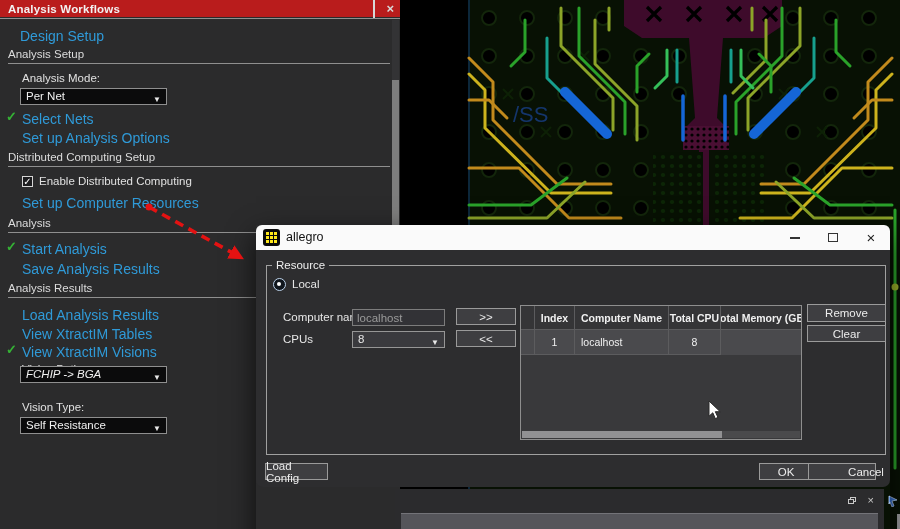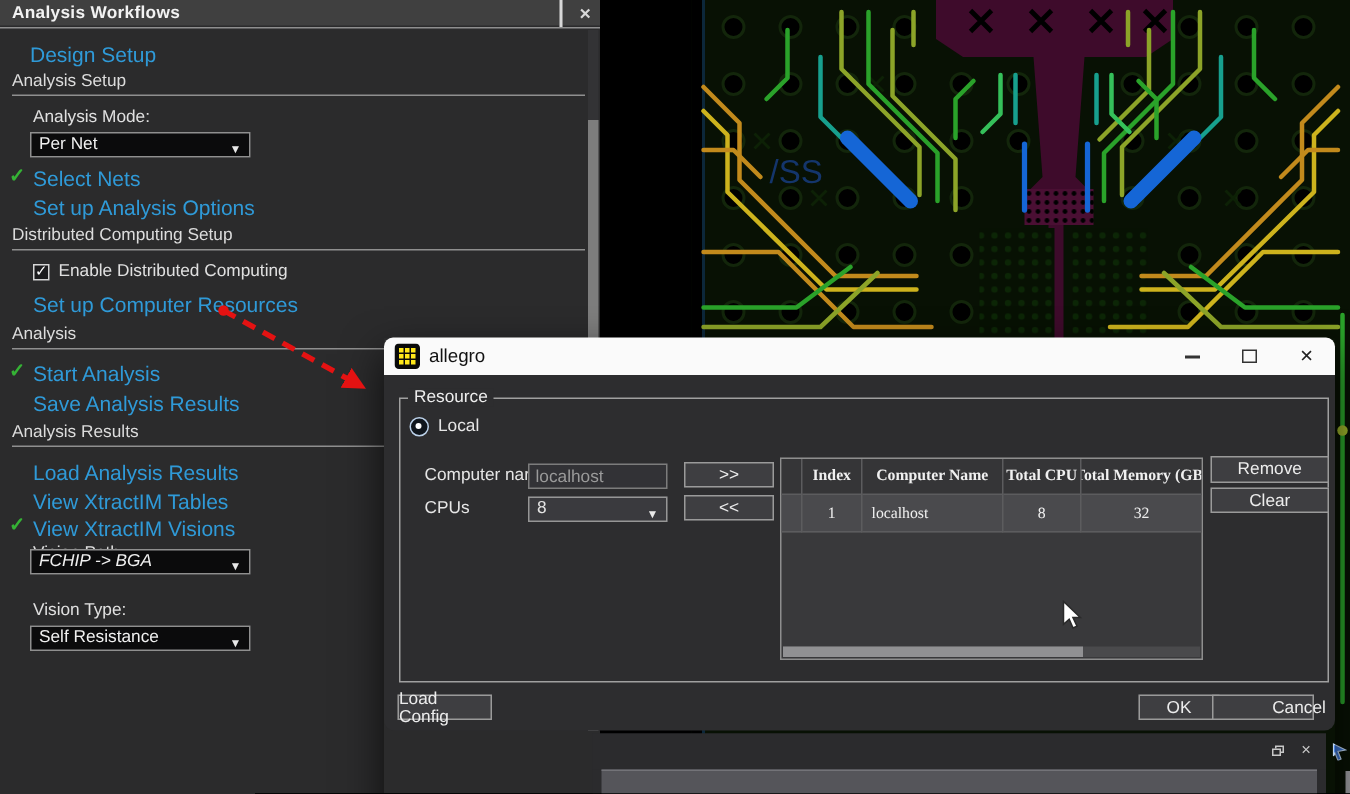--- a/index.html
+++ b/index.html
@@ -1,21 +1,21 @@
 <!DOCTYPE html>
 <html><head>
 <meta charset="utf-8">
 <style>
   html,body{margin:0;padding:0;background:#000;}
   #app{position:relative;width:900px;height:529px;overflow:hidden;background:#000;
        font-family:"Liberation Sans",sans-serif;-webkit-font-smoothing:antialiased;}
 
   
   #wf-panel{position:absolute;left:0;top:0;width:400px;height:529px;background:#2b2b2c;}
-  #wf-titlebar{position:absolute;left:0;top:0;width:400px;height:17px;background:#404040;
+  #wf-titlebar{position:absolute;left:0;top:0;width:400px;height:17px;background:#b91c1c;
                display:flex;align-items:center;}
   #wf-title{color:#f2f2f2;font-size:11.5px;font-weight:bold;padding-left:8px;letter-spacing:.2px;}
   .winbtns{position:absolute;right:6px;top:0;height:17px;display:flex;align-items:center;gap:11px;}
   .ic-min{width:8px;height:2px;background:#d8d8d8;}
   .ic-max{width:9px;height:8px;border:1px solid #d8d8d8;background:#4a4a4a;box-sizing:border-box;}
   .ic-x{color:#d8d8d8;font-size:13px;line-height:13px;font-weight:bold;}
   .wf-divider{position:absolute;height:1px;background:#8f8f8f;}
   .wf-link{position:absolute;color:#2f9ad8;font-size:14px;cursor:pointer;white-space:nowrap;}
   .wf-hdr{position:absolute;color:#dcdcdc;font-size:11.5px;white-space:nowrap;}
   .wf-lbl{position:absolute;color:#e0e0e0;font-size:11.5px;white-space:nowrap;}
@@ -57,21 +57,21 @@
   .dinput{position:absolute;box-sizing:border-box;background:#323236;border:1px solid #7c7c7c;
           color:#9a9a9a;font-size:11.5px;font-family:"Liberation Sans",sans-serif;padding:0 4px;outline:none;}
   .dselect{position:absolute;box-sizing:border-box;background:#3a3a3e;border:1px solid #969696;
            color:#e4e4e4;font-size:11.5px;line-height:15px;padding-left:5px;cursor:pointer;}
   .dselect .arr{position:absolute;right:5px;top:3px;font-size:8px;color:#e8e8e8;}
   .pbtn{position:absolute;box-sizing:border-box;background:#3e3e41;border:1px solid #9a9a9a;
         color:#ececec;font-size:11.5px;display:flex;align-items:center;justify-content:center;cursor:pointer;}
   
   #rtable{position:absolute;left:264px;top:55px;width:282px;height:135px;box-sizing:border-box;
           border:1px solid #8e8e8e;background:#39393b;overflow:hidden;}
-  .trow{display:flex;width:280px;font-family:Liberation Serif, serif;}
+  .trow{display:flex;width:280px;}
   .trow.head{height:24px;background:#353537;}
   .trow.data{height:25px;background:#4a4a4d;}
   .tcell{box-sizing:border-box;border-right:1px solid #5c5c5e;border-bottom:1px solid #5c5c5e;
          color:#f0f0f0;font-size:10.5px;display:flex;align-items:center;justify-content:center;
          overflow:hidden;white-space:nowrap;}
   .trow.head .tcell{font-weight:bold;}
   .c0{width:14px;} .c1{width:40px;} .c2{width:94px;} .c3{width:52px;text-align:right;} .c4{width:80px;border-right:none;}
   .tcell.left{justify-content:flex-start;padding-left:6px;}
   #rtable-hscroll{position:absolute;left:1px;bottom:1px;width:278px;height:7px;background:#4a4a4c;}
   #rtable-hthumb{position:absolute;left:0;top:0;width:200px;height:7px;background:#919193;cursor:pointer;}
@@ -352,21 +352,20 @@
           <span class="tcell c1">Index</span>
           <span class="tcell c2">Computer Name</span>
           <span class="tcell c3">Total CPU</span>
           <span class="tcell c4">Total Memory (GB)</span>
         </div>
         <div class="trow data">
           <span class="tcell c0"></span>
           <span class="tcell c1">1</span>
           <span class="tcell c2 left">localhost</span>
           <span class="tcell c3">8</span>
-          <span class="tcell c4">32</span>
         </div>
         <div id="rtable-hscroll">
           <div id="rtable-hthumb"></div>
         </div>
       </div>
 
       <div class="pbtn" style="left:551px;top:54px;width:79px;height:18px;">Remove</div>
       <div class="pbtn" style="left:551px;top:75px;width:79px;height:17px;">Clear</div>
 
       <div class="pbtn" style="left:9px;top:213px;width:63px;height:17px;">Load Config</div>

